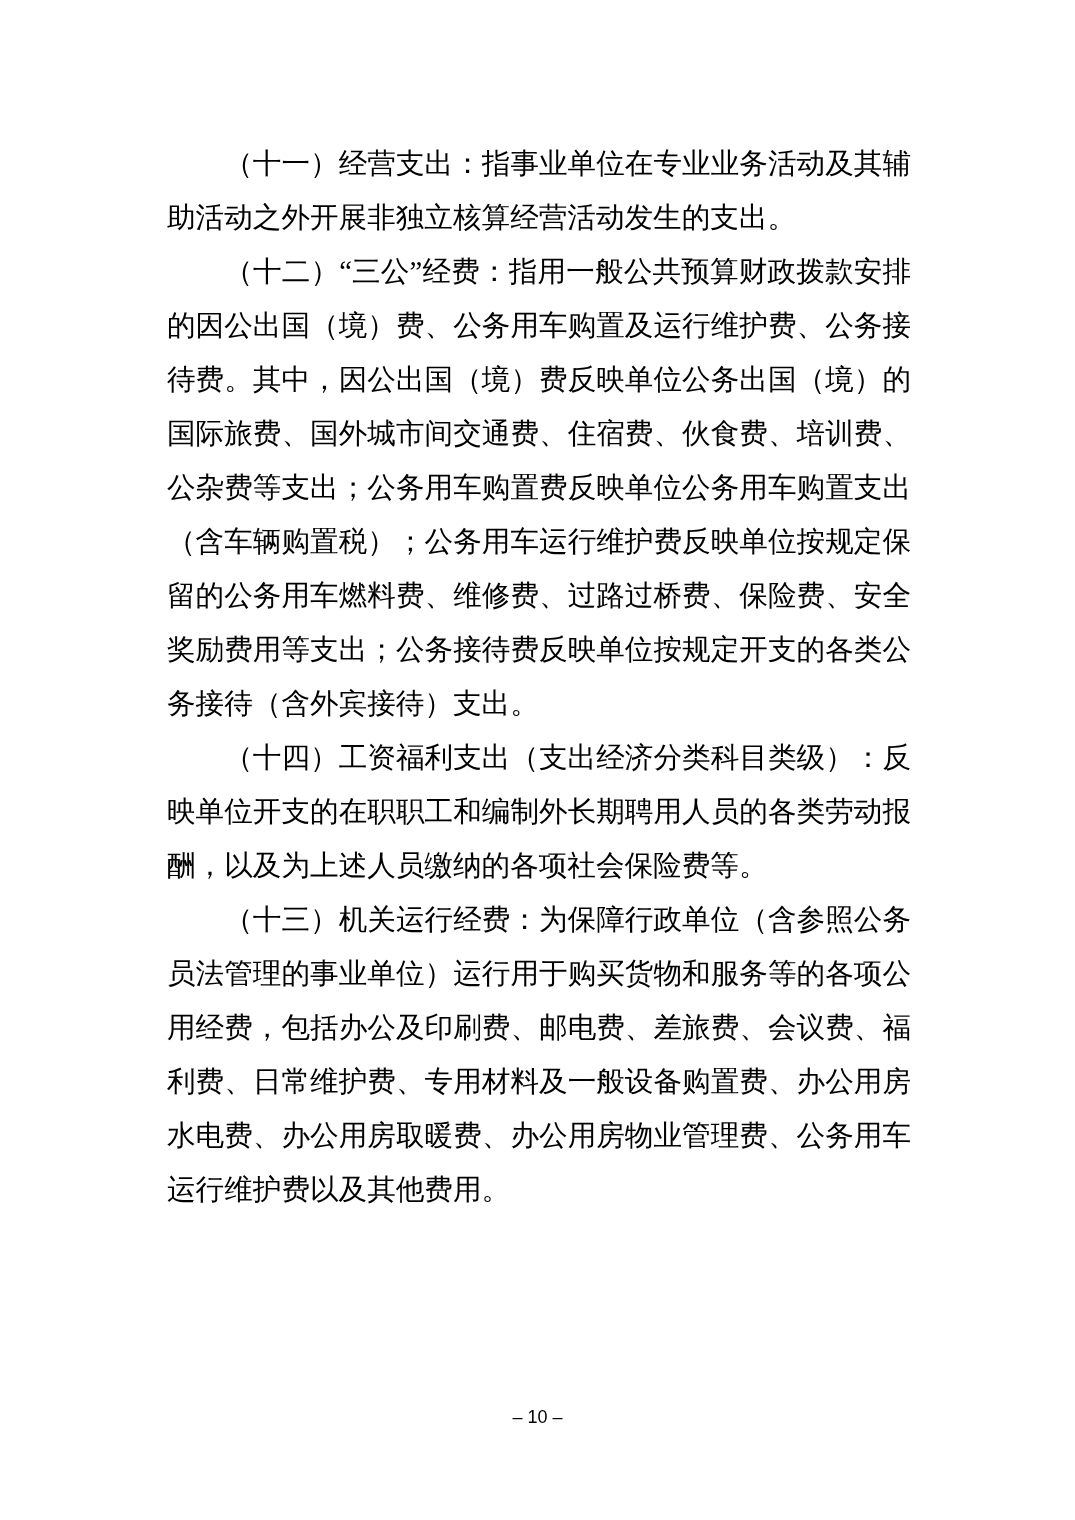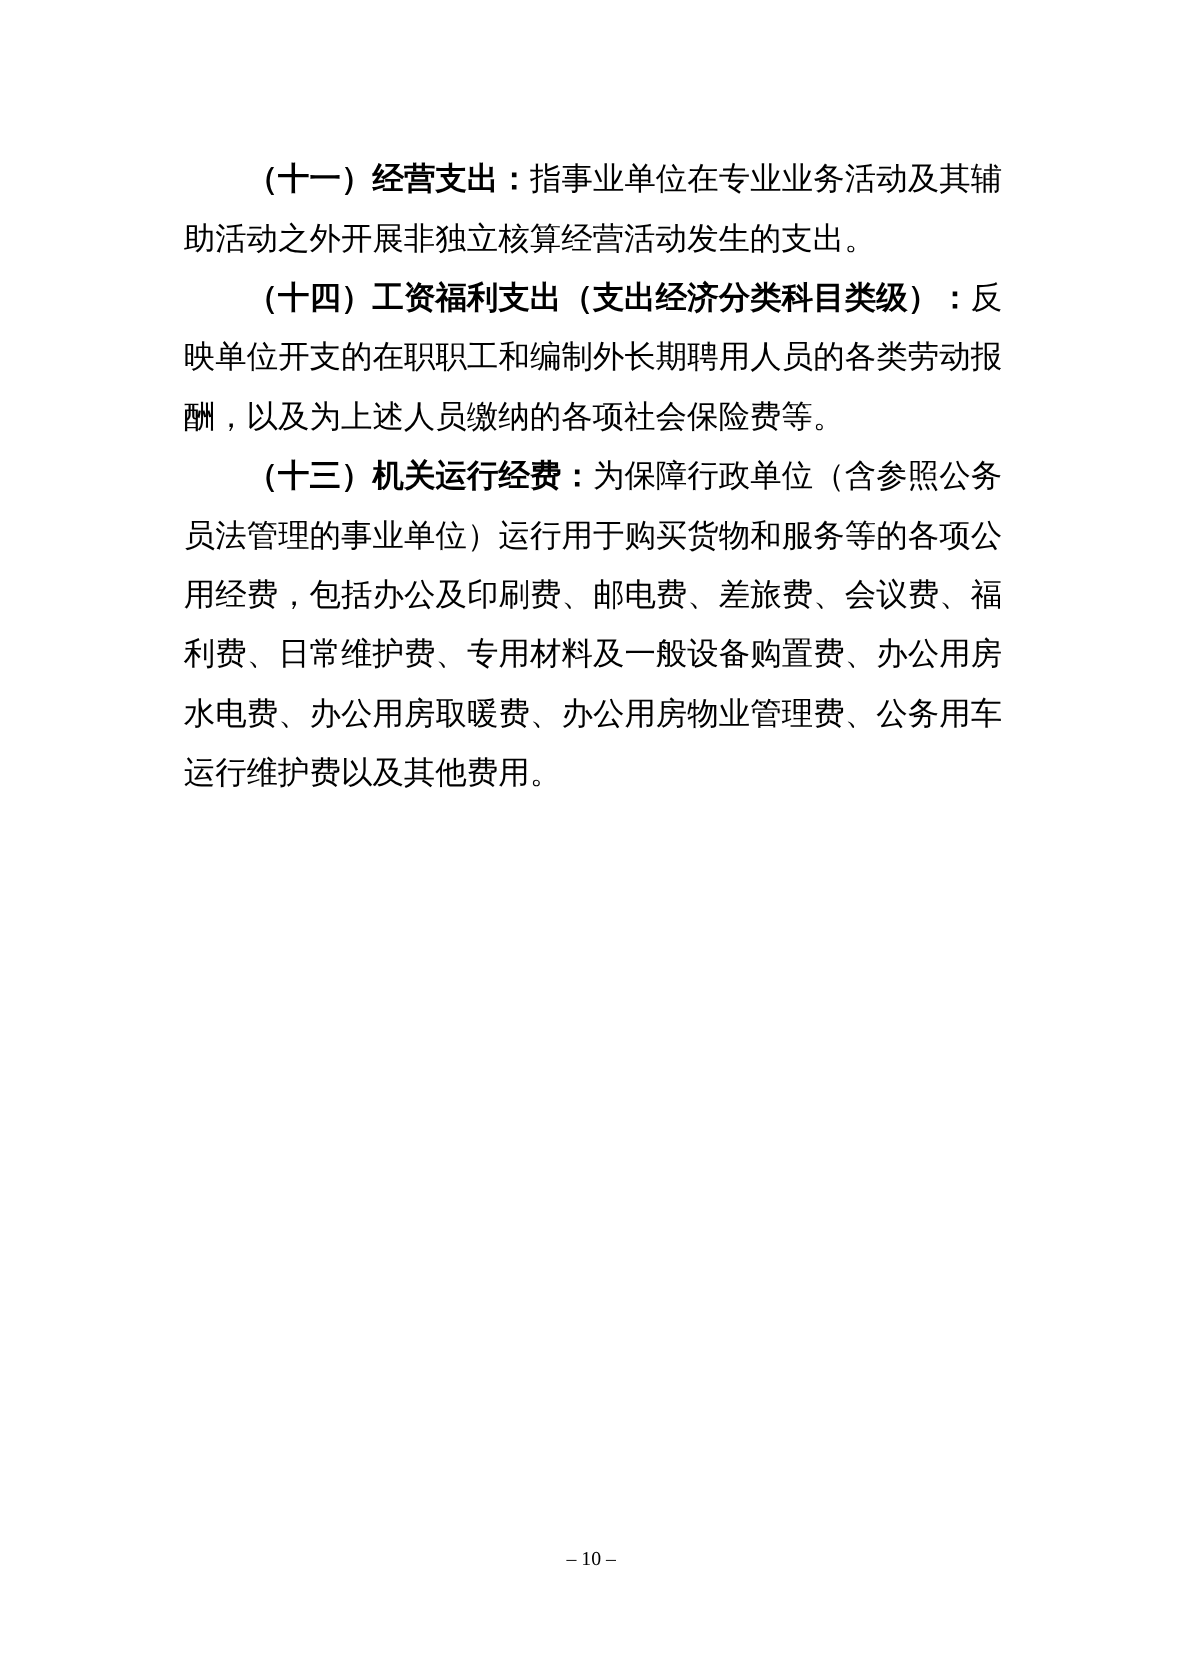--- a/index.html
+++ b/index.html
@@ -27,42 +27,43 @@
     font-size: 28.6px;
     line-height: 54px;
     text-align: justify;
     text-justify: inter-character;
     text-indent: 2em;
     word-break: normal;
     overflow-wrap: break-word;
     color: #000000;
   }
   .para .heading {
-    font-weight: 700;
+    font-weight: 400;
   }
   .page-number {
     position: absolute;
     left: 0;
     top: 1406px;
     width: 100%;
     text-align: center;
     font-size: 18px;
     line-height: 22px;
     color: #000000;
-    font-family: Liberation Serif, serif;
+    font-family: Liberation Sans, sans-serif;
   }
 </style>
 </head>
 <body>
 
 <div class="page">
   <div class="content">
 
     <p class="para"><span class="heading">（十一）经营支出：</span><span>指事业单位在专业业务活动及其辅助活动之外开展非独立核算经营活动发生的支出。</span></p>
 
+    <p class="para"><span class="heading">（十二）“三公”经费：</span><span>指用一般公共预算财政拨款安排的因公出国（境）费、公务用车购置及运行维护费、公务接待费。其中，因公出国（境）费反映单位公务出国（境）的国际旅费、国外城市间交通费、住宿费、伙食费、培训费、公杂费等支出；公务用车购置费反映单位公务用车购置支出（含车辆购置税）；公务用车运行维护费反映单位按规定保留的公务用车燃料费、维修费、过路过桥费、保险费、安全奖励费用等支出；公务接待费反映单位按规定开支的各类公务接待（含外宾接待）支出。</span></p>
 
     <p class="para"><span class="heading">（十四）工资福利支出（支出经济分类科目类级）：</span><span>反映单位开支的在职职工和编制外长期聘用人员的各类劳动报酬，以及为上述人员缴纳的各项社会保险费等。</span></p>
 
     <p class="para"><span class="heading">（十三）机关运行经费：</span><span>为保障行政单位（含参照公务员法管理的事业单位）运行用于购买货物和服务等的各项公用经费，包括办公及印刷费、邮电费、差旅费、会议费、福利费、日常维护费、专用材料及一般设备购置费、办公用房水电费、办公用房取暖费、办公用房物业管理费、公务用车运行维护费以及其他费用。</span></p>
 
 
   </div>
 
   <div class="page-number">– 10 –</div>
 </div>

